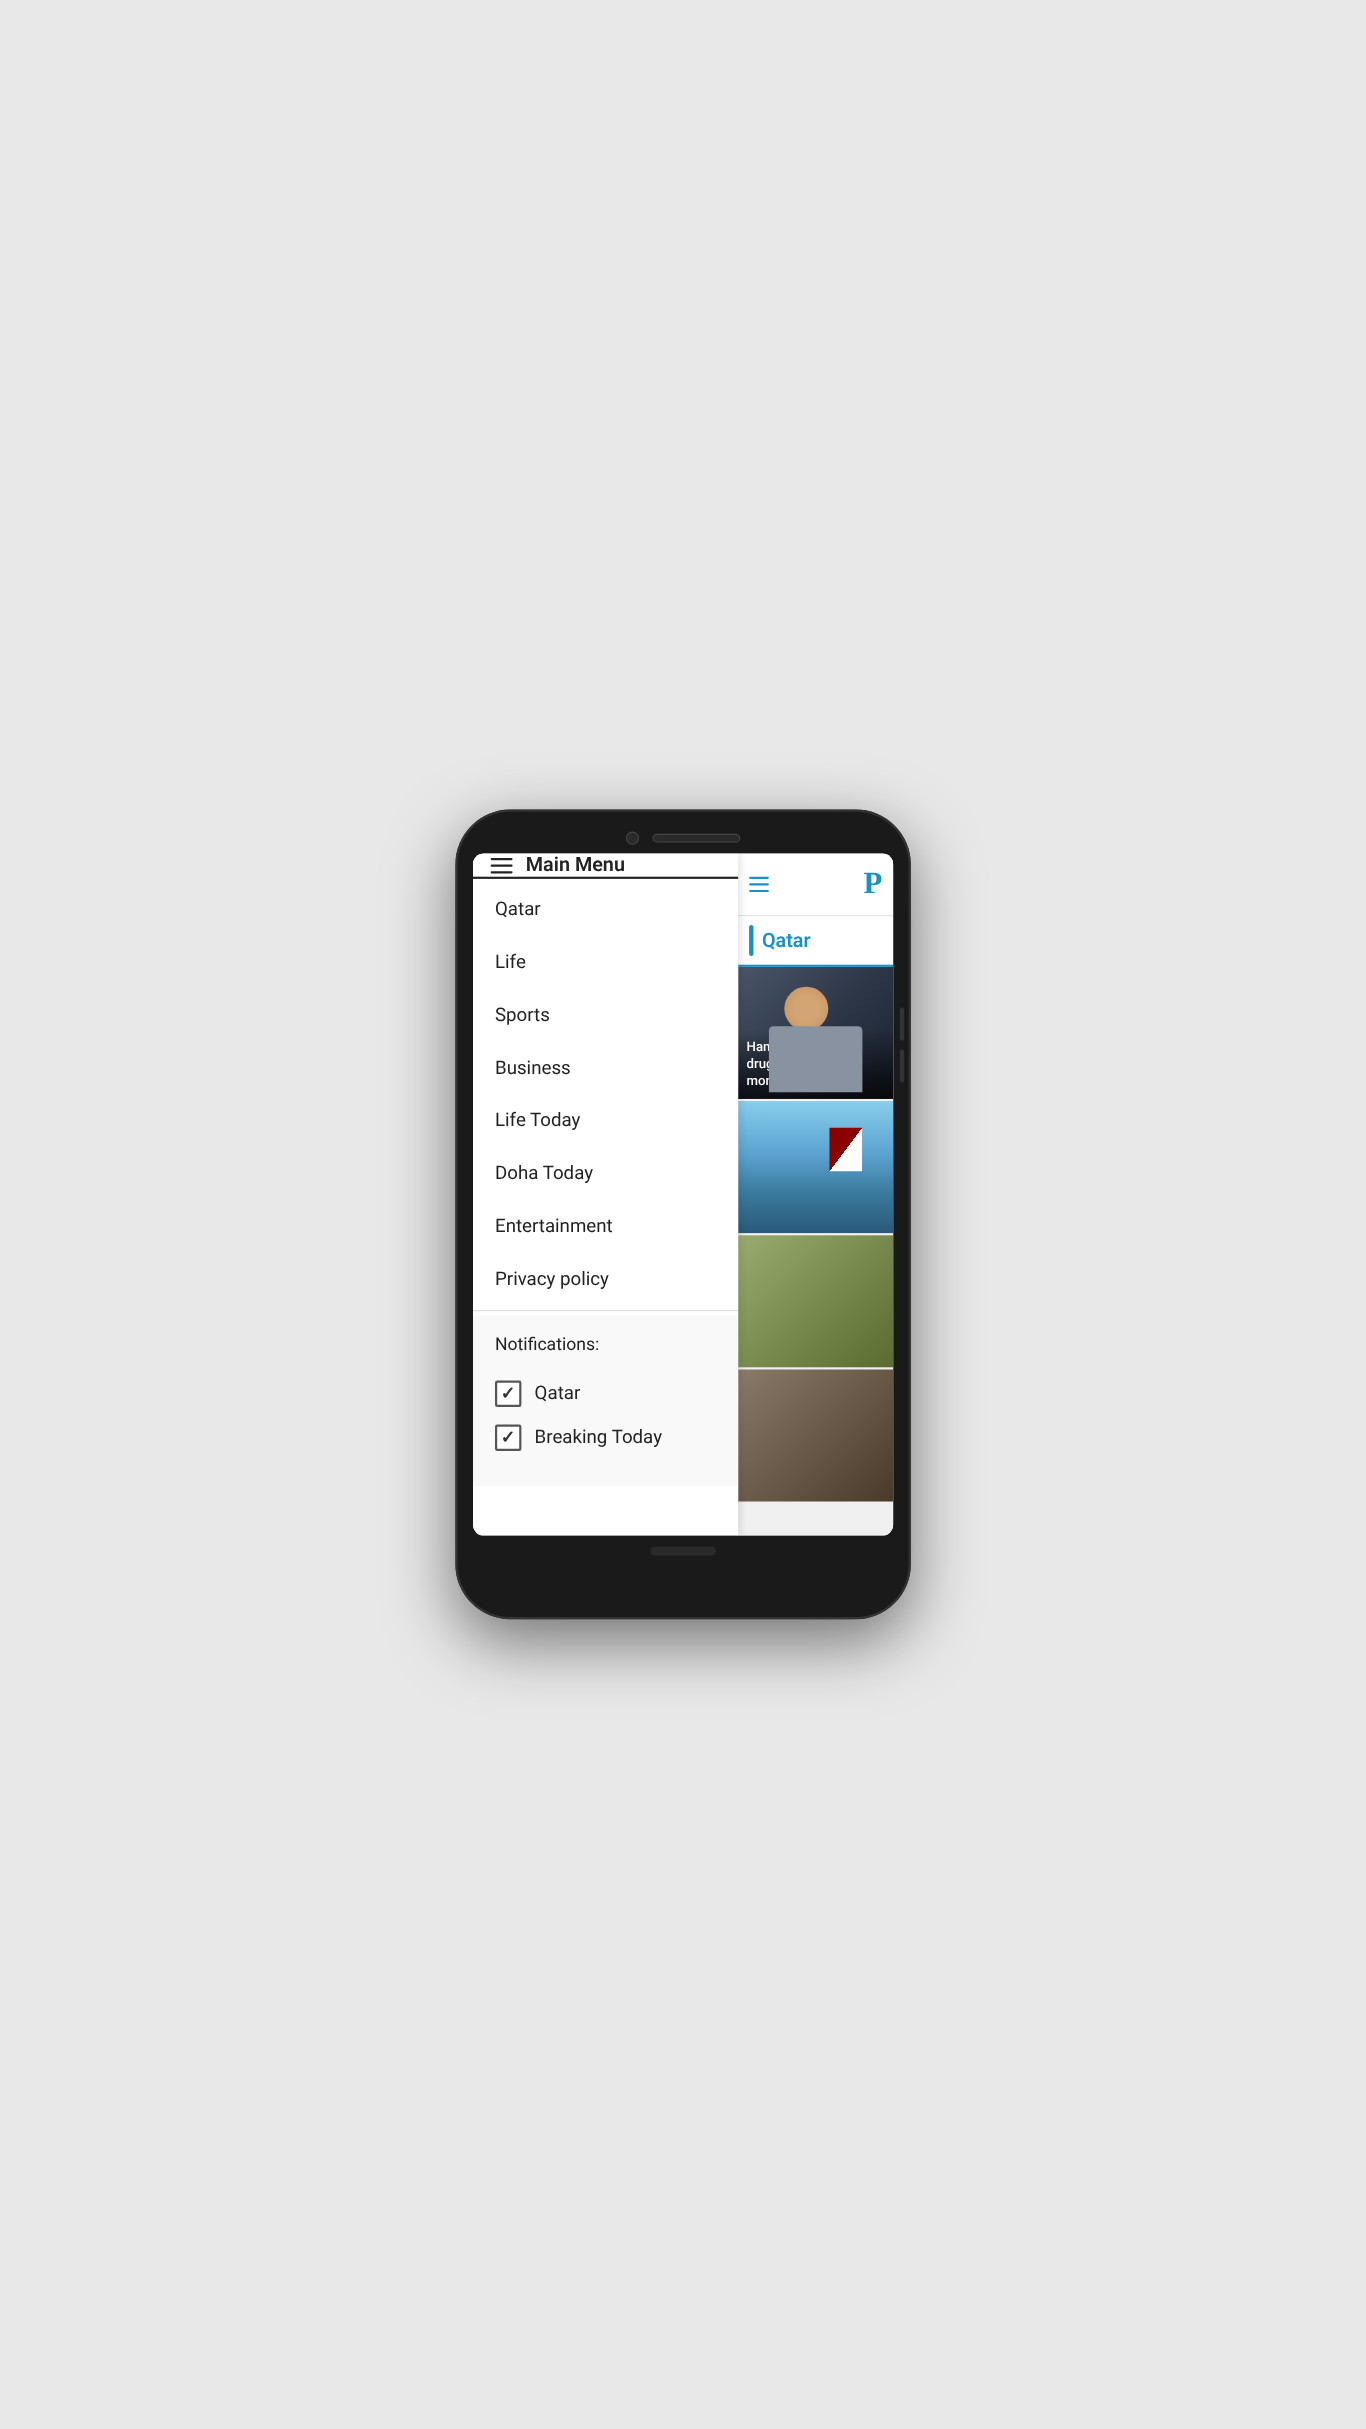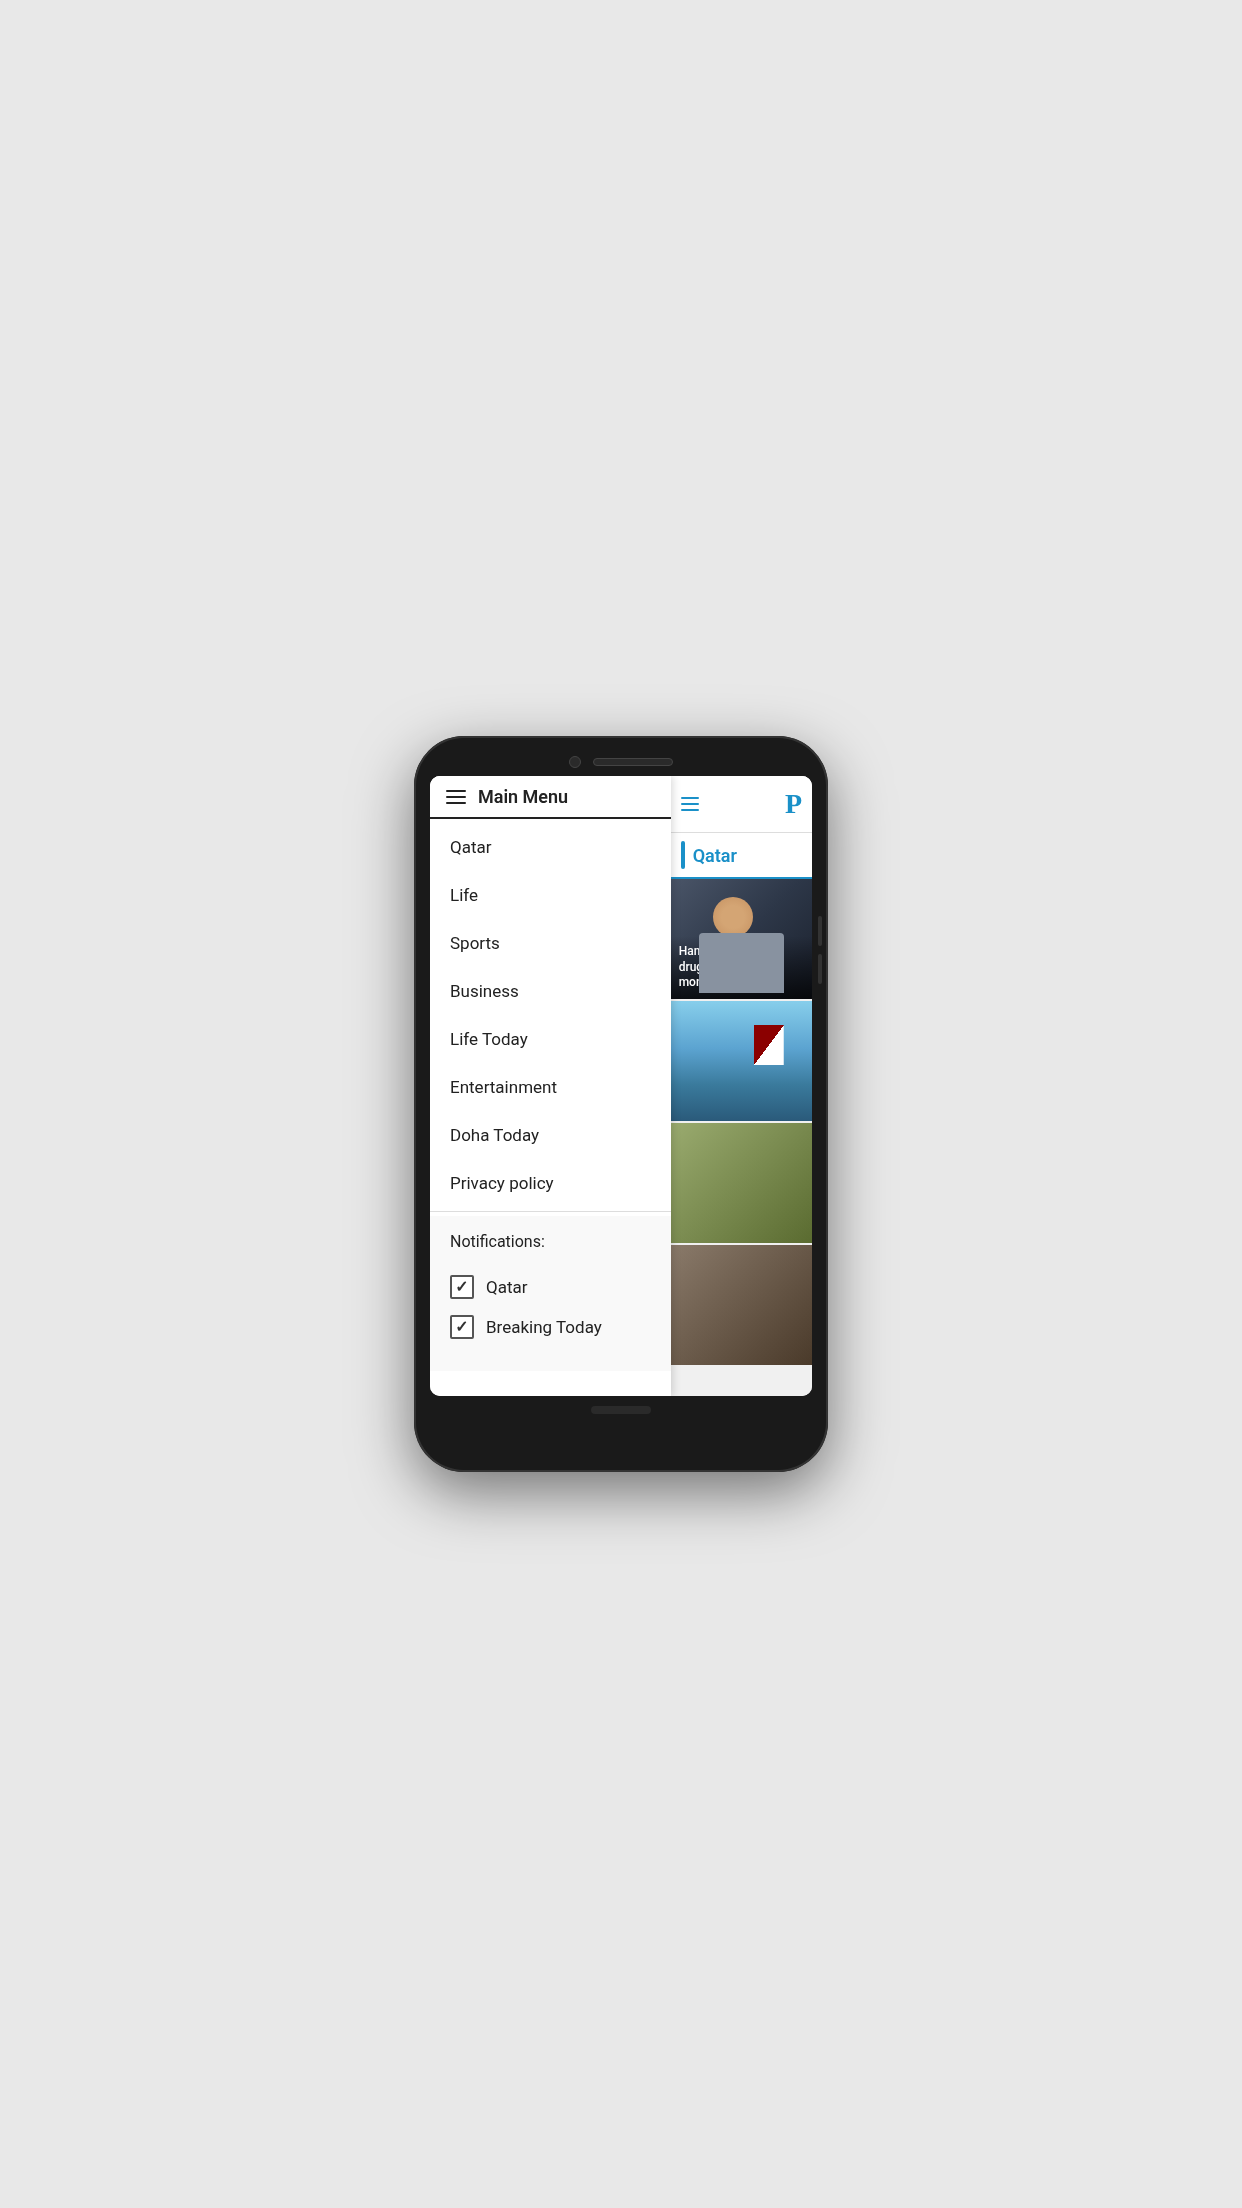--- a/index.html
+++ b/index.html
@@ -101,21 +101,21 @@
       background: #fff;
       display: flex;
       flex-direction: column;
       z-index: 10;
       box-shadow: 2px 0 8px rgba(0,0,0,0.15);
     }
 
     .menu-header {
       display: flex;
       align-items: center;
-      padding: 10px 16px;
+      padding: 0 16px;
       border-bottom: 2px solid #222;
       gap: 12px;
       background: #fff;
     }
 
     .hamburger-icon {
       display: flex;
       flex-direction: column;
       gap: 4px;
       cursor: pointer;
@@ -366,22 +366,22 @@
           </div>
           <span class="menu-title">Main Menu</span>
         </div>
 
         <div class="menu-items">
           <div class="menu-item">Qatar</div>
           <div class="menu-item">Life</div>
           <div class="menu-item">Sports</div>
           <div class="menu-item">Business</div>
           <div class="menu-item">Life Today</div>
+          <div class="menu-item">Doha Today</div>
           <div class="menu-item">Entertainment</div>
-          <div class="menu-item">Doha Today</div>
           <div class="menu-item">Privacy policy</div>
 
           <div class="menu-divider"></div>
 
           <div class="notifications-section">
             <div class="notifications-title">Notifications:</div>
 
             <div class="checkbox-item">
               <div class="checkbox-box checked"></div>
               <span class="checkbox-label">Qatar</span>

